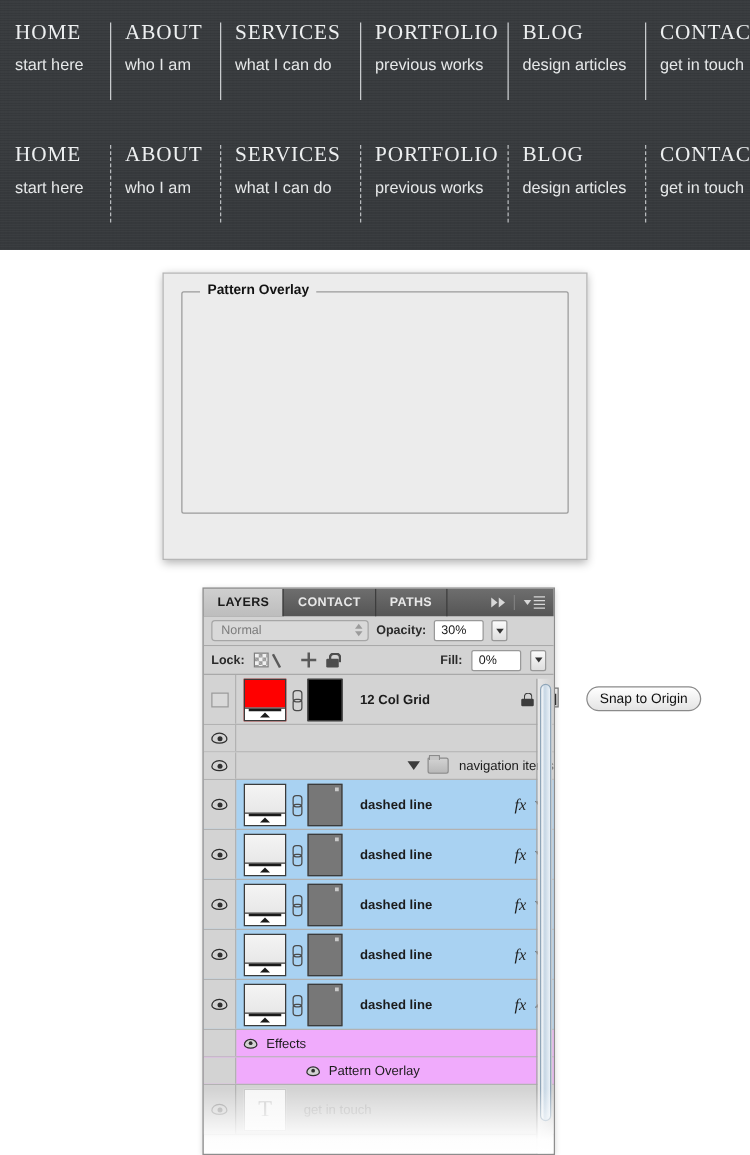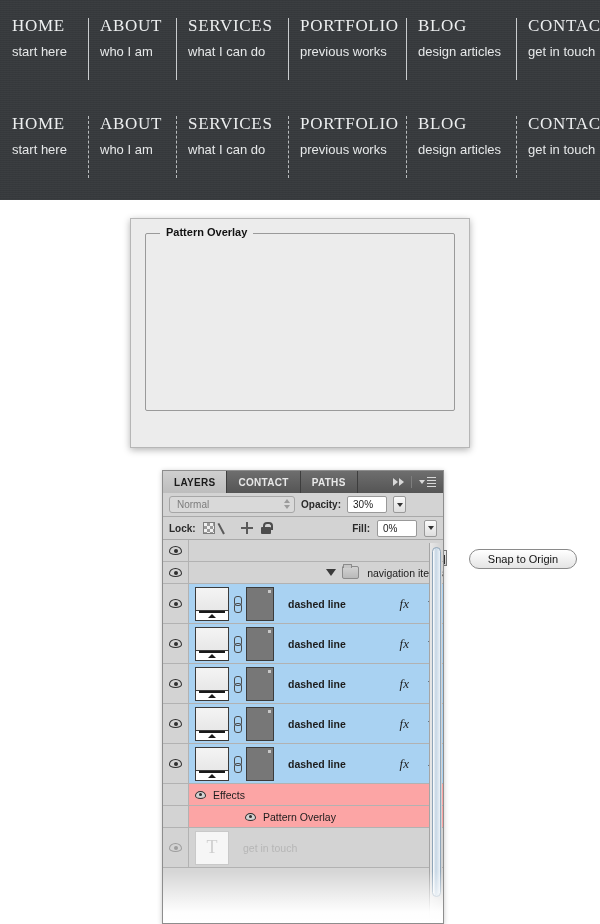--- a/index.html
+++ b/index.html
@@ -302,21 +302,21 @@
   .lp-rows { position: relative; }
   .lrow {
     display: flex; align-items: center;
     height: 22px;
     background: #d3d3d3;
     border-bottom: 1px solid #b2b2b2;
     position: relative;
   }
   .lrow.tall { height: 40px; }
   .lrow.sel { background: #a9d2f2; }
-  .lrow.sub { background: #fca5a5; }
+  .lrow.sub { background: #f0abfc; }
   .eye-cell {
     width: 26px; height: 100%;
     display: flex; align-items: center; justify-content: center;
     border-right: 1px solid #b2b2b2;
     background: #d3d3d3;
     flex: 0 0 26px;
   }
   .eye {
     width: 13px; height: 9px;
     border: 1.4px solid #2f2f2f;
@@ -392,21 +392,21 @@
     background: #777777;
     border: 1px solid #3b3b3b;
     position: relative; flex: 0 0 28px;
   }
   .mask-thumb.black { background: #000000; width: 26px; }
   .mask-thumb .dot {
     position: absolute; right: 2px; top: 2px;
     width: 3px; height: 3px; background: #c9c9c9;
   }
   .fx {
-    position: absolute; right: 34px;
+    position: absolute; right: 22px;
     font-family: "Liberation Serif", serif;
     font-style: italic; font-size: 13px; color: #1f1f1f;
   }
   .row-tri {
     position: absolute; right: 7px;
     width: 0; height: 0;
     border-left: 4px solid transparent; border-right: 4px solid transparent;
   }
   .row-tri.down { border-top: 5px solid #3a3a3a; }
   .row-tri.up { border-bottom: 5px solid #3a3a3a; }
@@ -548,21 +548,21 @@
   <div class="num-field" style="left:236px; top:287px;">100</div>
   <span class="pct" style="left:285px; top:290px;">%</span>
 
   <span class="po-label" style="left:26px; top:334px; width:100px;">Pattern:</span>
   <div class="pattern-preview">
     <span class="pp-stripe"></span>
     <span class="pp-dash"></span>
     <span class="pp-scroll"></span>
   </div>
   <div class="pattern-picker"></div>
-  <div class="pill-btn" style="left:338px; top:330px; width:108px;">Snap to Origin</div>
+  <div class="pill-btn" style="left:338px; top:330px; width:92px;">Snap to Origin</div>
 
   <span class="po-label" style="left:26px; top:378px; width:100px;">Scale:</span>
   <div class="slider-track" style="left:96px; top:379px; width:134px;"></div>
   <div class="slider-knob" style="left:138px; top:376px;"></div>
   <div class="num-field" style="left:236px; top:374px;">100</div>
   <span class="pct" style="left:285px; top:377px;">%</span>
 
   <div class="checkbox-row">
     <span class="checkbox"></span>
     <span class="cb-label">Link with Layer</span>
@@ -621,20 +621,36 @@
     </span>
     <span class="mb-label" style="margin-left:auto">Fill:</span>
     <span class="mb-field">0%</span>
     <span class="mb-drop">
         <i></i>
       </span>
   </div>
 
   <div class="lp-rows">
 
+    <div class="lrow tall">
+      <div class="eye-cell">
+        <span style="width:14px;height:12px;border:1px solid #9a9a9a;background:#d9d9d9"></span>
+      </div>
+      <div class="lrow-body">
+        <span class="thumb red">
+          <span class="tband"></span>
+            <span class="tline"></span>
+            <span class="ttri"></span>
+        </span>
+        <span class="link-ic"></span>
+        <span class="mask-thumb black"></span>
+        <span class="lname b" style="margin-left:14px">12 Col Grid</span>
+        <span class="lock-badge"></span>
+      </div>
+    </div>
 
     <div class="lrow">
       <div class="eye-cell">
           <span class="eye"></span>
         </div>
     </div>
 
     <div class="lrow">
       <div class="eye-cell">
           <span class="eye"></span>

